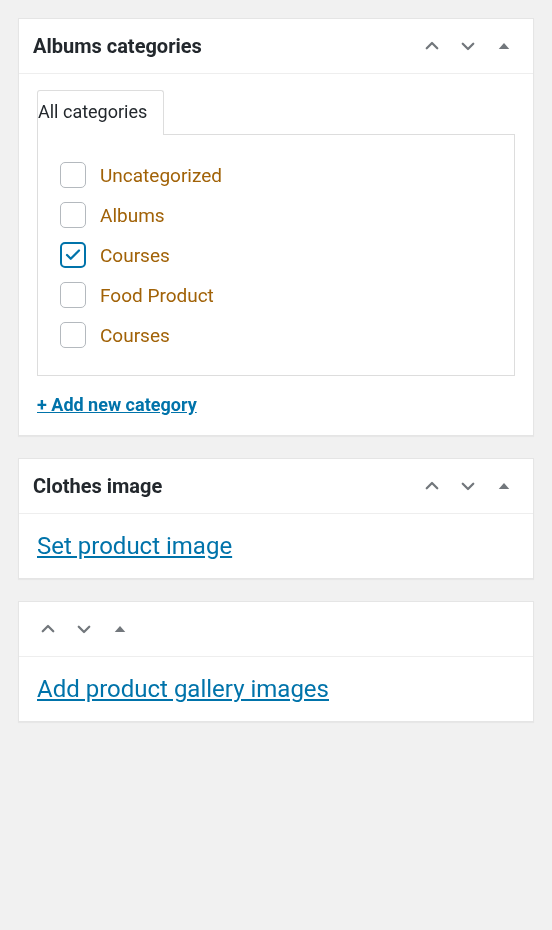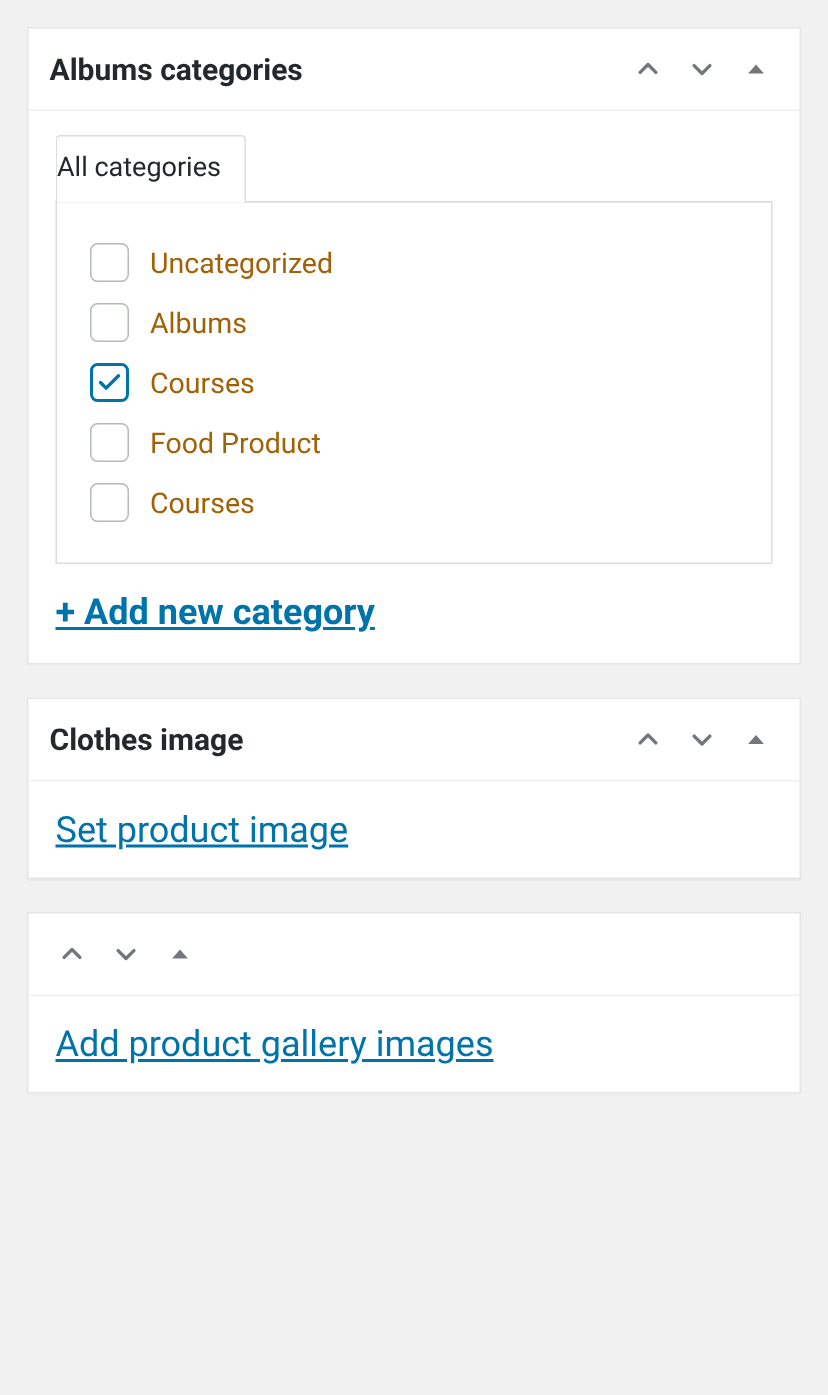--- a/index.html
+++ b/index.html
@@ -98,21 +98,21 @@
       cursor: pointer;
     }
     .chk.checked {
       border: 2px solid #0073aa;
     }
     .chk.checked svg { display: block; color: #0073aa; }
     .chk svg { display: none; width: 18px; height: 18px; }
     .link-action {
       display: inline-block;
       color: #0073aa;
-      font-size: 24px;
+      font-size: 18px;
       font-weight: 700;
       text-decoration: underline;
       margin-top: 18px;
       cursor: pointer;
     }
     .link-plain {
       display: inline-block;
       color: #0073aa;
       font-size: 24px;
       text-decoration: underline;

